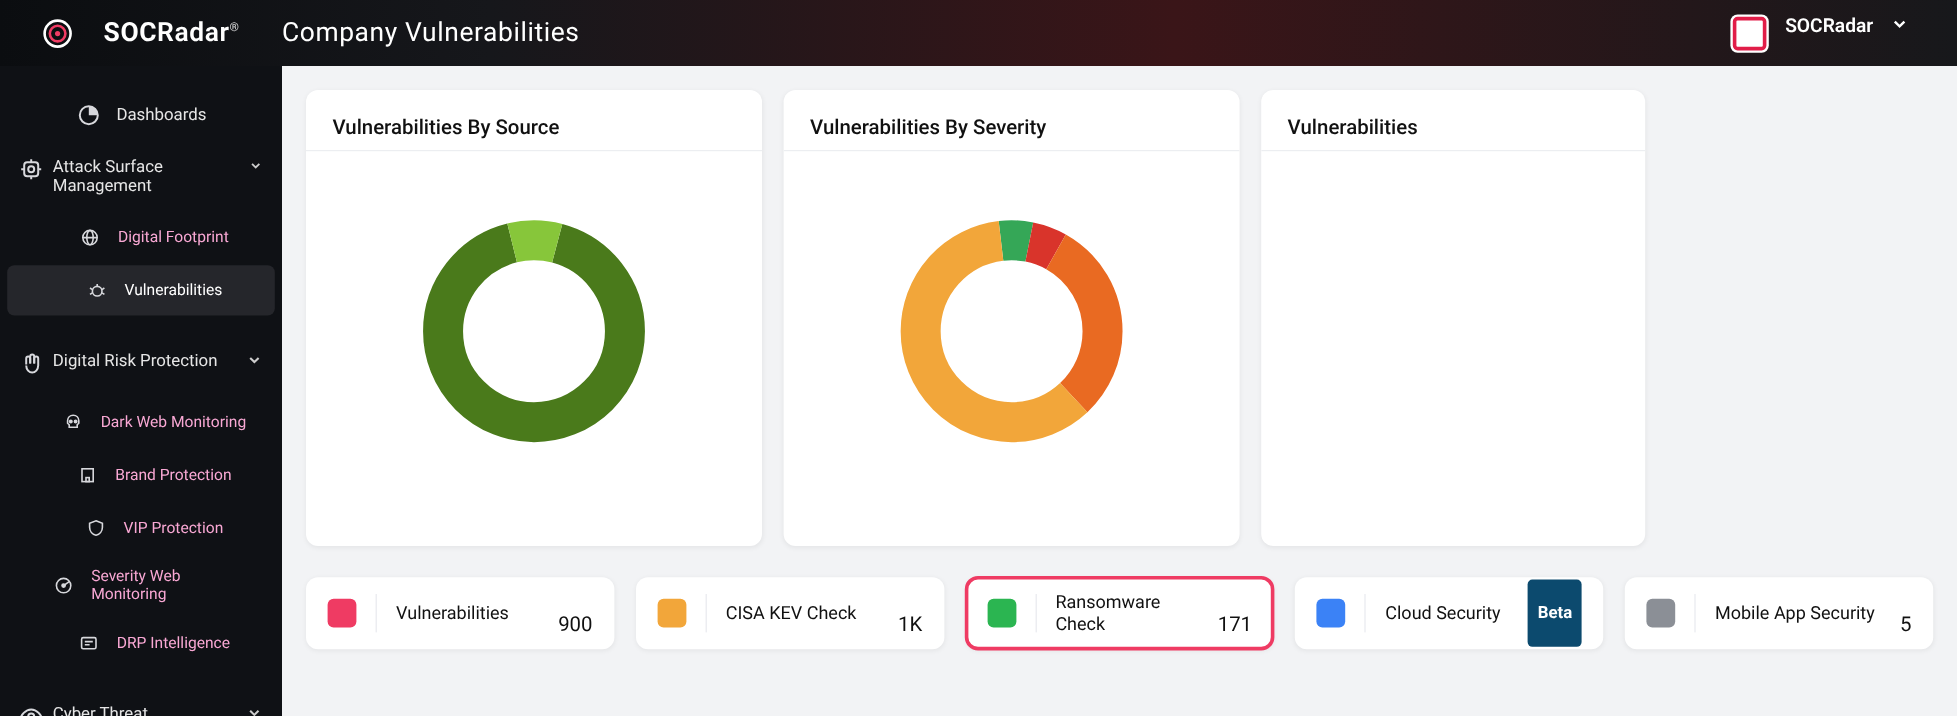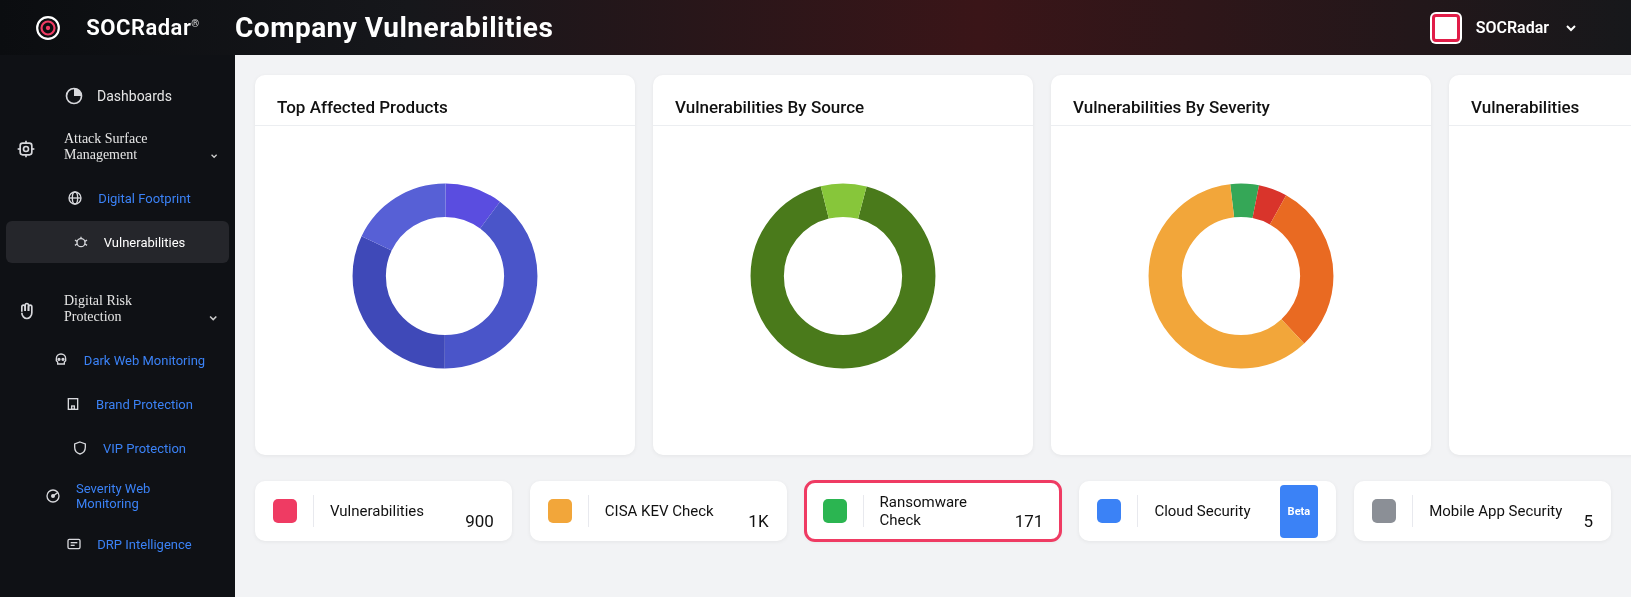--- a/index.html
+++ b/index.html
@@ -21,26 +21,26 @@
   .logo {
     width: 235px;
     display:flex; align-items:center; justify-content:center;
     color:#fff; font-weight:600; font-size:22px;
     letter-spacing: .5px;
     gap: 23px;
   }
   .logo svg { margin-right:2px; }
   .logo .tm { font-size:10px; vertical-align: super; opacity:.8;}
   .topbar .title {
-    color:#fff; font-size:28px; font-weight:700; letter-spacing:.5px;
+    color:#fff; font-size:22px; font-weight:400; letter-spacing:.5px;
   }
   .topbar .spacer { flex:1; }
   .topbar .account {
-    display:flex; align-items:center; gap:14px;
-    padding-right:52px;
+    display:flex; gap:14px;
+    padding-right:40px;
   }
   .account .badge {
     width:32px;height:32px;border-radius:6px;
     background:#fff; position:relative;
     display:flex;align-items:center;justify-content:center;
   }
   .account .badge::before{
     content:""; position:absolute; inset:2px; border-radius:4px;
     border:3px solid #e11d48;
   }
@@ -66,33 +66,32 @@
     gap:12px;
     justify-content:center;
   }
   .nav-item .ico, .nav-sub .ico {
     width:22px;height:22px; display:flex;align-items:center;justify-content:center;
     flex:0 0 22px;
   }
   .nav-sub {
     padding-left:36px;
     font-size:13px;
-    color:#3b82f6;
+    color:#f9a8d4;
   }
   .nav-sub.active {
     background:#25262b;
     color:#fff;
   }
   .nav-group-title {
-    display:flex; align-items:flex-end;
+    display:flex; align-items:flex-start;
     padding:12px 16px;
     font-size:14px;
-    gap:28px;
+    gap:8px;
     cursor:pointer;
-    font-family:Liberation Serif, serif;
   }
   .nav-group-title .chev { margin-left:auto;}
 
   
   .main {
     position:fixed; top:55px; left:235px; right:0; bottom:0;
     padding:20px;
     overflow:auto;
     background:#f2f3f5;
   }
@@ -130,21 +129,21 @@
     display:flex;align-items:center;
     padding:0 18px; gap:16px;
     position:relative;
   }
   .stat .sw { width:24px;height:24px;border-radius:5px; flex:0 0 24px;}
   .stat .divider { width:1px; height:32px; background:#e8e9ee; }
   .stat .label { font-size:15px; color:#111;}
   .stat .val { margin-left:auto; font-size:17px;margin-top:20px;}
   .stat .beta {
     margin-left:auto;
-    background:#3b82f6; color:#fff; font-size:11px; font-weight:700;
+    background:#0c4a6e; color:#fff; font-size:14px; font-weight:700;
     padding:20px 8px; border-radius:4px;
   }
   .stat.highlight { outline:3px solid #ef3b63; outline-offset:-2px;}
   .c-pink{background:#ef3b63;}
   .c-orange{background:#f2a63a;}
   .c-green{background:#2bb551;}
   .c-blue{background:#3b82f6;}
   .c-gray{background:#8b8f96;}
 
   
@@ -300,32 +299,20 @@
     <span>Cyber Threat Intelligence</span>
     <svg class="chev" width="14" height="14" viewBox="0 0 24 24" fill="none" stroke="#ccc" stroke-width="3">
         <polyline points="6 9 12 15 18 9"></polyline>
       </svg>
   </div>
 </div>
 
 <div class="main">
   <div class="cards-row">
 
-    <div class="card">
-      <h3>Top Affected Products</h3>
-      <hr>
-      <div class="donut-wrap">
-        <svg width="200" height="200" viewBox="0 0 42 42">
-          <circle cx="21" cy="21" r="15.9155" fill="none" stroke="#5a4de0" stroke-width="7" stroke-dasharray="10 90" stroke-dashoffset="25"></circle>
-          <circle cx="21" cy="21" r="15.9155" fill="none" stroke="#4a55c9" stroke-width="7" stroke-dasharray="40 60" stroke-dashoffset="15"></circle>
-          <circle cx="21" cy="21" r="15.9155" fill="none" stroke="#3f49b8" stroke-width="7" stroke-dasharray="32 68" stroke-dashoffset="-25"></circle>
-          <circle cx="21" cy="21" r="15.9155" fill="none" stroke="#5760d6" stroke-width="7" stroke-dasharray="18 82" stroke-dashoffset="-57"></circle>
-        </svg>
-      </div>
-    </div>
 
     <div class="card">
       <h3>Vulnerabilities By Source</h3>
       <hr>
       <div class="donut-wrap">
         <svg width="200" height="200" viewBox="0 0 42 42">
           <circle cx="21" cy="21" r="15.9155" fill="none" stroke="#4a7a1b" stroke-width="7" stroke-dasharray="92 8" stroke-dashoffset="21"></circle>
           <circle cx="21" cy="21" r="15.9155" fill="none" stroke="#87c63a" stroke-width="7" stroke-dasharray="8 92" stroke-dashoffset="29"></circle>
         </svg>
       </div>

